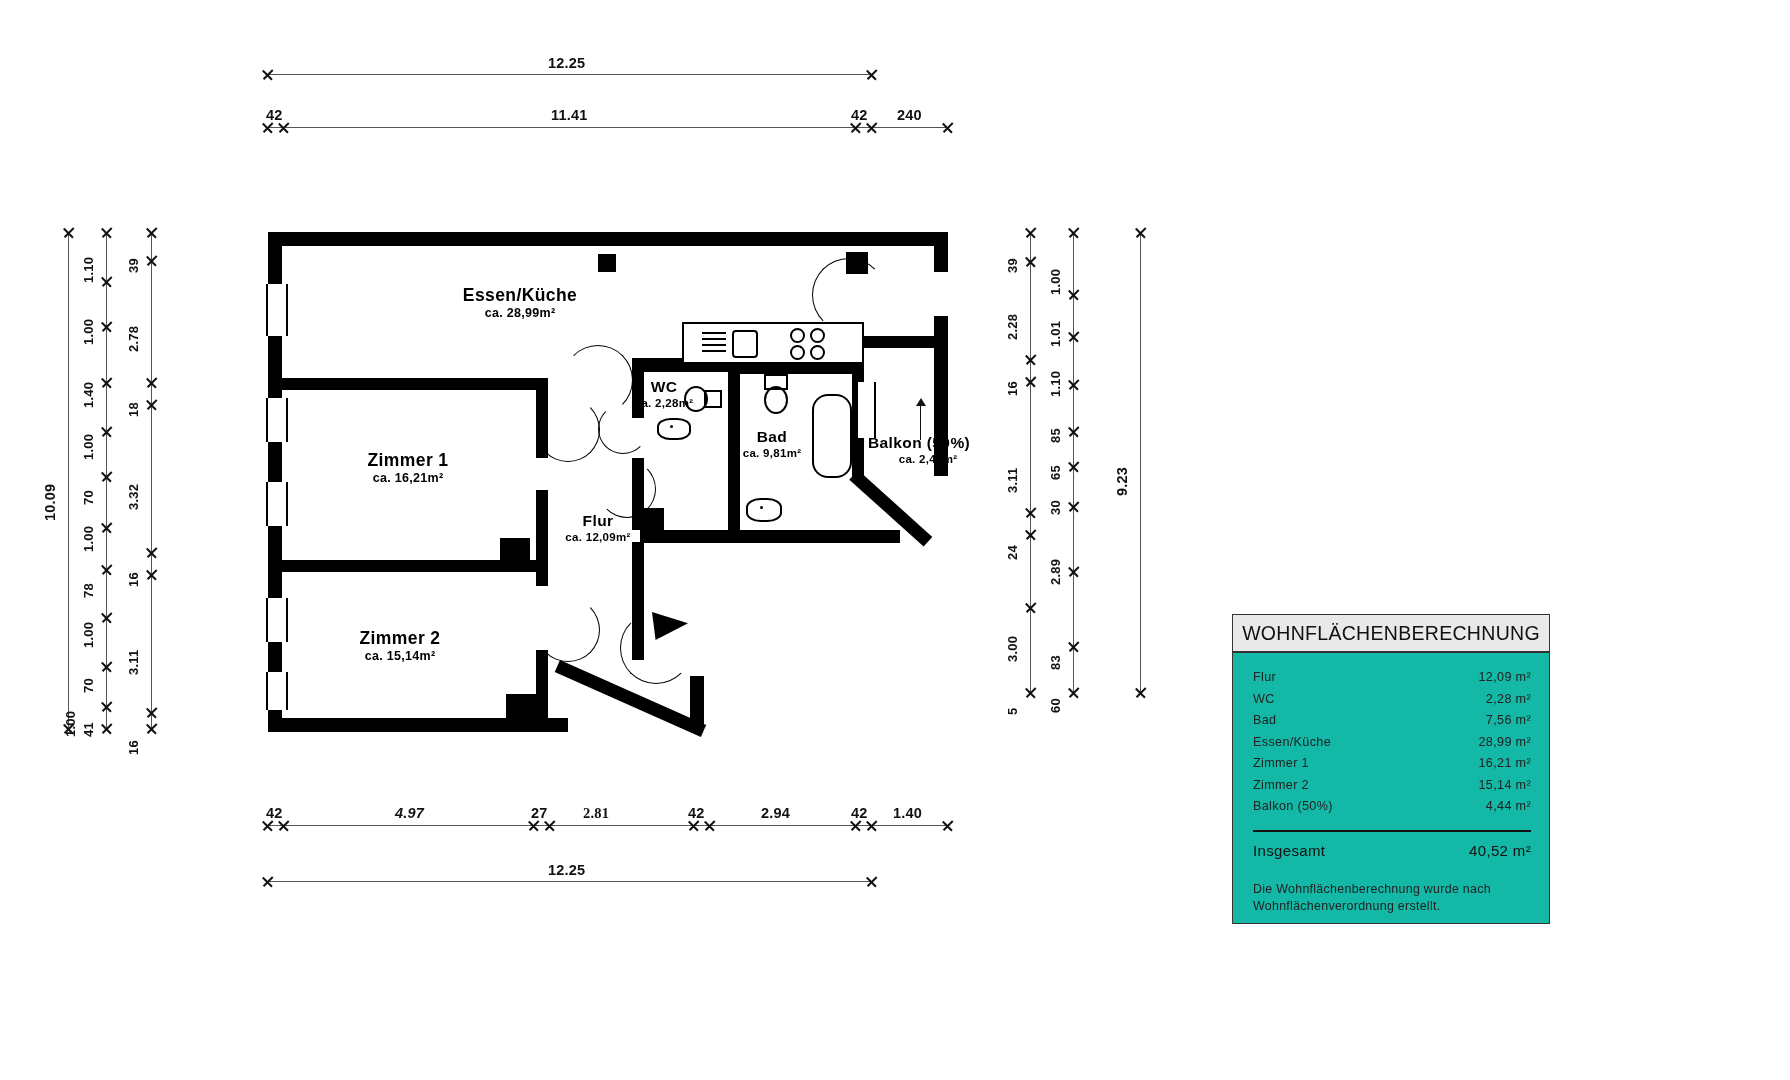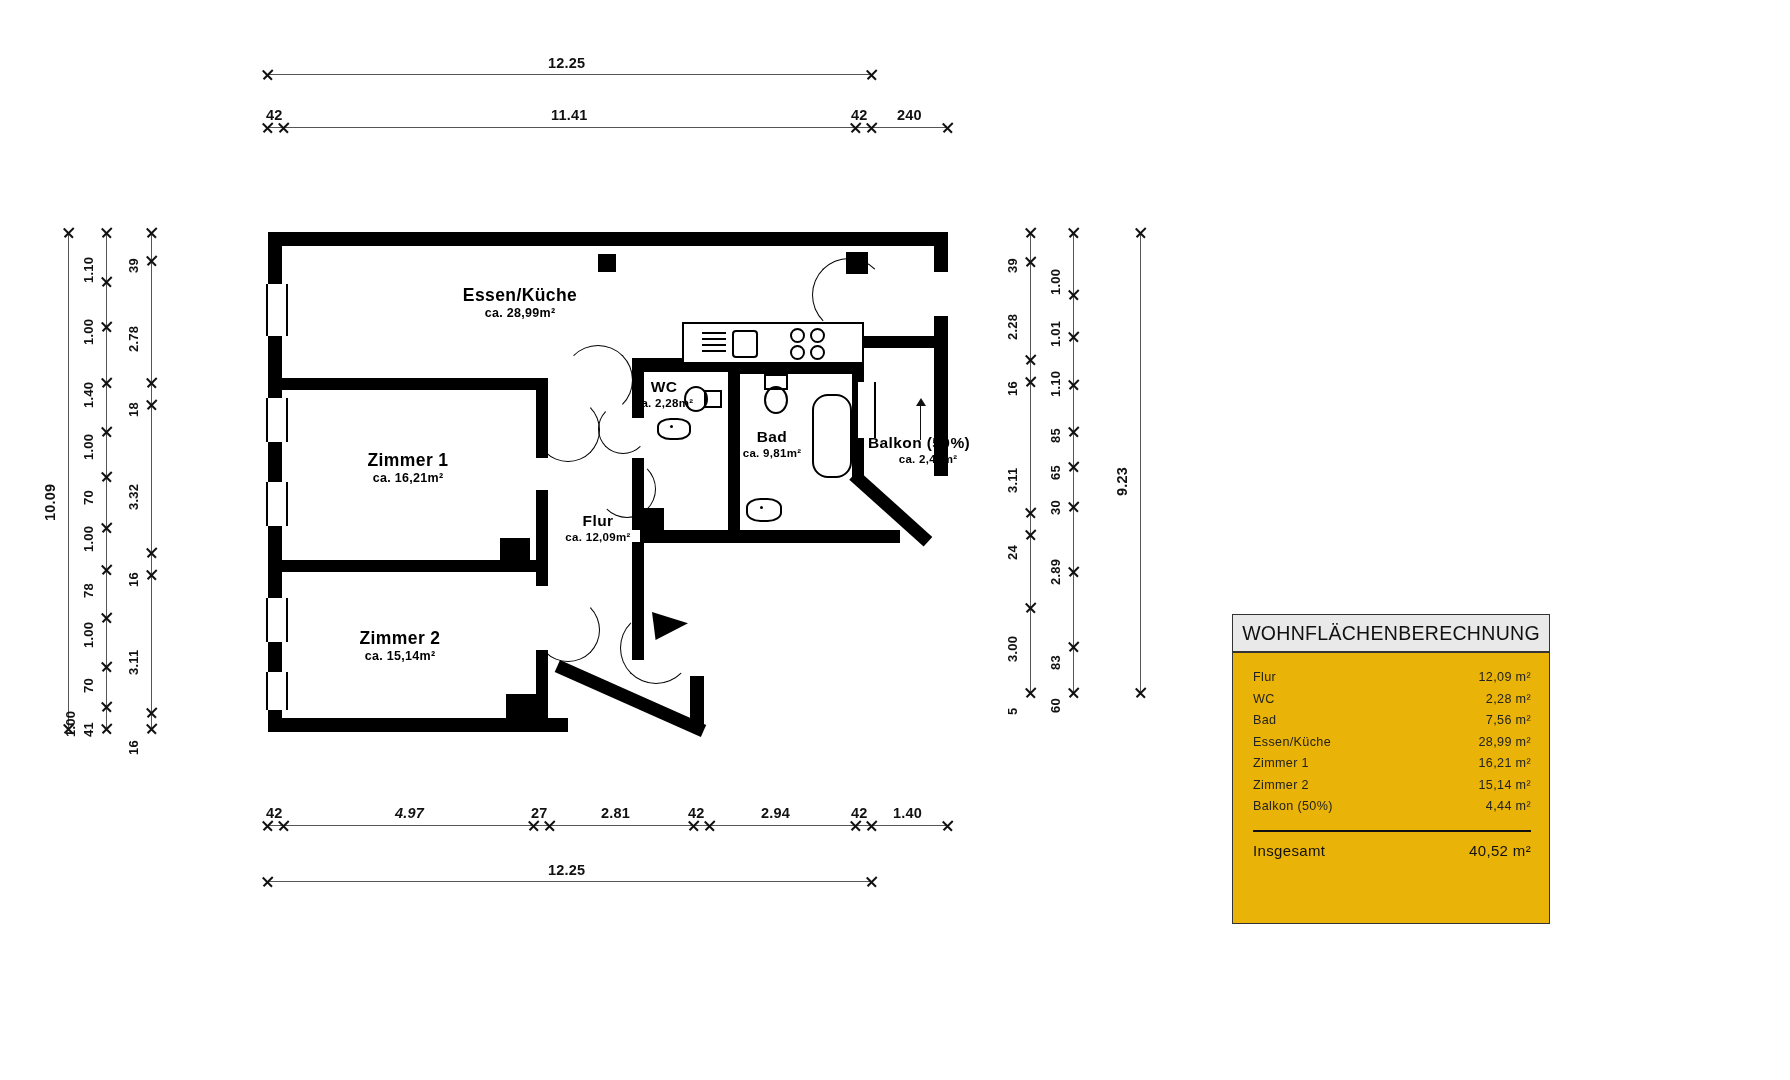--- a/index.html
+++ b/index.html
@@ -41,21 +41,21 @@
   .rlabel .ar{font-size:12.5px;font-weight:700;letter-spacing:.3px;line-height:1.3;}
   .rlabel.sm .nm{font-size:15.5px;}
   .rlabel.sm .ar{font-size:11.5px;}
 
   
   .arc{position:absolute;border:1.6px solid #000;border-radius:50%;}
 
   
   #legend{
     position:absolute;left:1232px;top:614px;width:318px;height:310px;
-    border:1.5px solid #333;background:#eab308;box-sizing:border-box;
+    border:1.5px solid #333;background:#14b8a6;box-sizing:border-box;
   }
   #legend .lhead{
     height:36px;background:#e9e9e9;border-bottom:2px solid #333;
     display:flex;align-items:center;justify-content:center;
     font-size:19.5px;letter-spacing:.3px;font-weight:400;color:#111;
   }
   #legend .lbody{padding:14px 18px 0 20px;}
   #legend .lrow{
     display:flex;justify-content:space-between;align-items:baseline;
     font-size:12.6px;color:#222;line-height:21.5px;letter-spacing:.35px;
@@ -204,21 +204,21 @@
     <div class="tick" style="left:543px;top:819px;"></div>
     <div class="tick" style="left:687px;top:819px;"></div>
     <div class="tick" style="left:703px;top:819px;"></div>
     <div class="tick" style="left:849px;top:819px;"></div>
     <div class="tick" style="left:865px;top:819px;"></div>
     <div class="tick" style="left:941px;top:819px;"></div>
 
     <div class="dimtxt" style="left:266px;top:805px;">42</div>
     <div class="dimtxt" style="left:395px;top:805px;font-style:italic;">4.97</div>
     <div class="dimtxt" style="left:531px;top:805px;">27</div>
-    <div class="dimtxt" style="left:601px;top:805px;">2.81</div>
+    <div class="dimtxt" style="left:583px;top:805px;font-family:Liberation Serif, serif;">2.81</div>
     <div class="dimtxt" style="left:688px;top:805px;">42</div>
     <div class="dimtxt" style="left:761px;top:805px;">2.94</div>
     <div class="dimtxt" style="left:851px;top:805px;">42</div>
     <div class="dimtxt" style="left:893px;top:805px;">1.40</div>
 
     <div class="dimline" style="left:268px;top:881px;width:604px;"></div>
     <div class="tick" style="left:261px;top:875px;"></div>
     <div class="tick" style="left:865px;top:875px;"></div>
     <div class="dimtxt" style="left:548px;top:862px;">12.25</div>
   </div>
@@ -393,16 +393,20 @@
         <span class="v">4,44 m²</span>
       </div>
 
       <div class="lsep"></div>
 
       <div class="ltotal">
         <span>Insgesamt</span>
         <span>40,52 m²</span>
       </div>
 
+      <div class="lnote">
+        <div>Die Wohnflächenberechnung wurde nach</div>
+        <div>Wohnflächenverordnung erstellt.</div>
+      </div>
     </div>
   </div>
 
 </div>
 
 </body></html>

